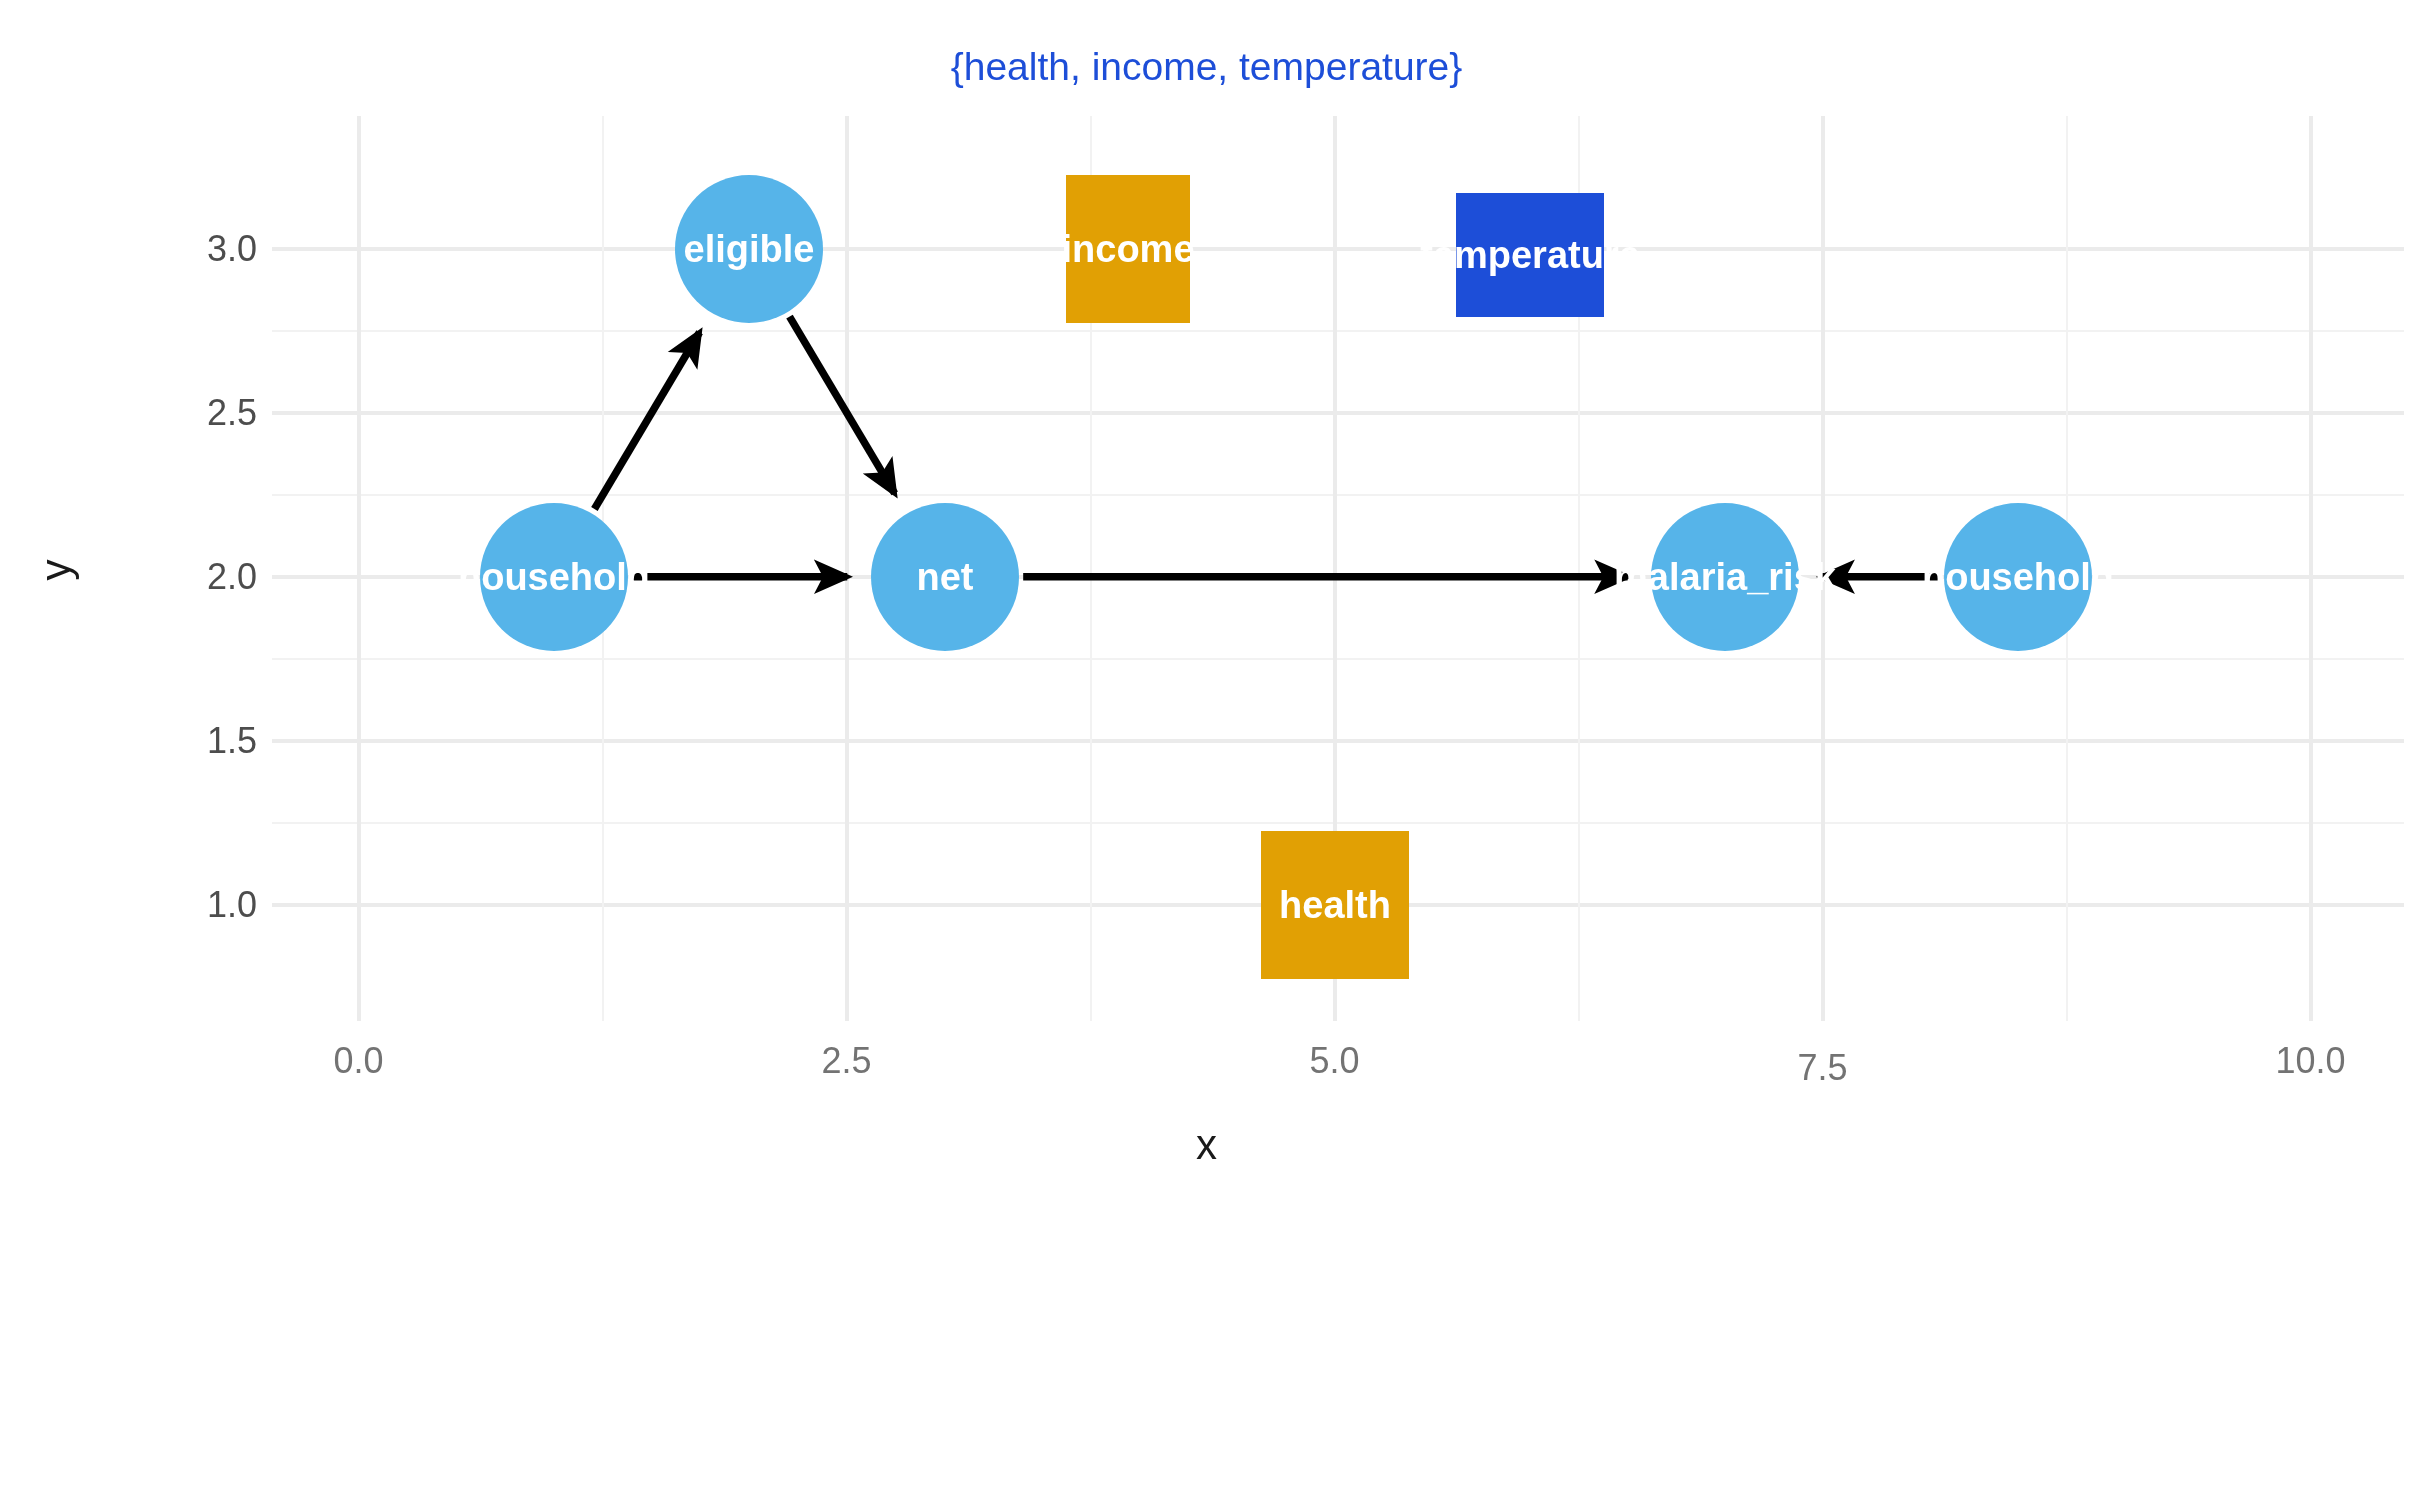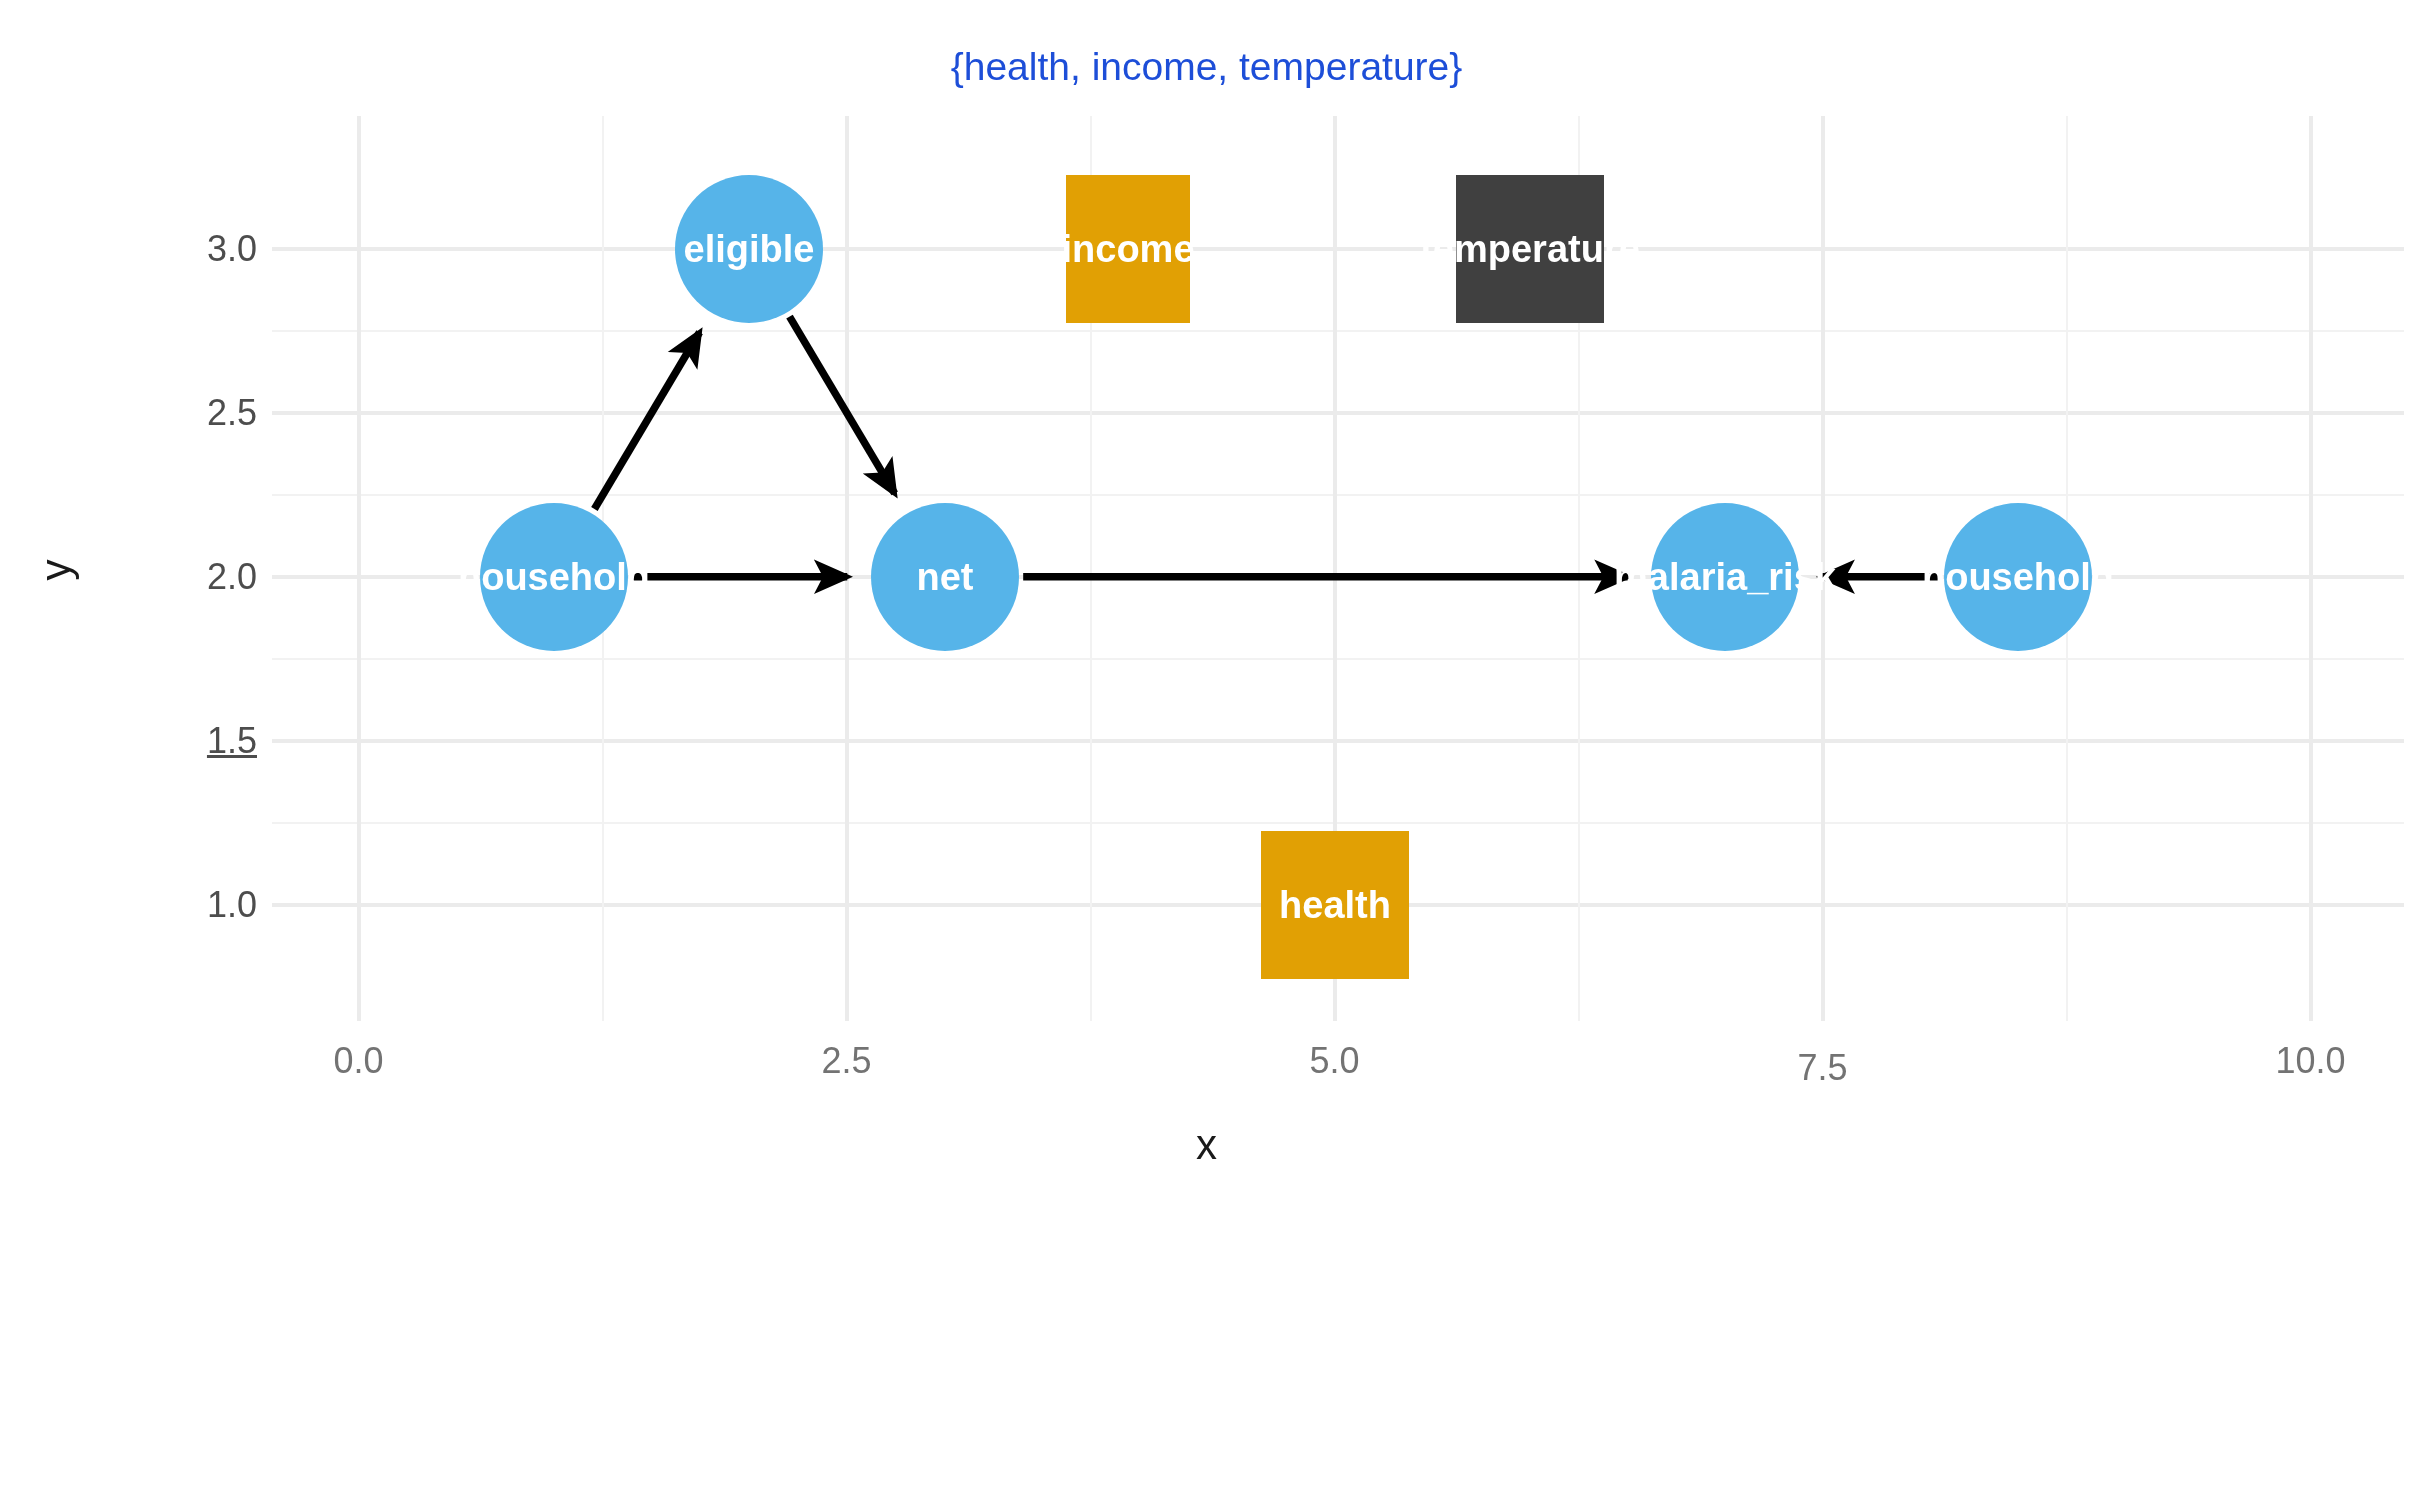--- a/index.html
+++ b/index.html
@@ -78,21 +78,21 @@
       <div class="grid-line grid-v" style="left: 1549px;"></div>
       <div class="grid-line grid-v" style="left: 2037px;"></div>
       <div class="grid-line grid-v grid-minor" style="left: 330px; width: 2px;"></div>
       <div class="grid-line grid-v grid-minor" style="left: 818px; width: 2px;"></div>
       <div class="grid-line grid-v grid-minor" style="left: 1306px; width: 2px;"></div>
       <div class="grid-line grid-v grid-minor" style="left: 1794px; width: 2px;"></div>
     </div>
 
   <div id="ticks">
       <div class="ytick" style="top: 887px; left: 96px; right: auto; width: 161px;">1.0</div>
-      <div class="ytick" style="top: 723px; left: 96px; right: auto; width: 161px; text-decoration: underline;">1.5</div>
+      <div class="ytick" style="top: 723px; left: 96px; right: auto; width: 161px;">1.5</div>
       <div class="ytick" style="top: 559px; left: 96px; right: auto; width: 161px;">2.0</div>
       <div class="ytick" style="top: 395px; left: 96px; right: auto; width: 161px;">2.5</div>
       <div class="ytick" style="top: 231px; left: 96px; right: auto; width: 161px;">3.0</div>
       <div class="xtick" style="left: 258px;">0.0</div>
       <div class="xtick" style="left: 746px;">2.5</div>
       <div class="xtick" style="left: 1234px;">5.0</div>
       <div class="xtick" style="left: 1722px; margin-top: 7px;">7.5</div>
       <div class="xtick" style="left: 2210px;">10.0</div>
     </div>
 
@@ -123,21 +123,21 @@
       </div>
       <div class="node node-circle" style="width: 148px; height: 148px; left: 871px; top: 503px; background: rgb(86, 180, 233);">
         <span class="node-label">net</span>
       </div>
       <div class="node" style="width: 124px; height: 148px; left: 1066px; top: 175px; background: rgb(225, 160, 4);">
         <span class="node-label">income</span>
       </div>
       <div class="node" style="width: 148px; height: 148px; left: 1261px; top: 831px; background: rgb(225, 160, 4);">
         <span class="node-label">health</span>
       </div>
-      <div class="node" style="width: 148px; height: 148px; left: 1456px; top: 175px; background: #404040;">
+      <div class="node" style="width: 148px; height: 124px; left: 1456px; top: 193px; background: #1d4ed8;">
         <span class="node-label">temperature</span>
       </div>
       <div class="node node-circle" style="width: 148px; height: 148px; left: 1651px; top: 503px; background: rgb(86, 180, 233);">
         <span class="node-label">malaria_risk</span>
       </div>
       <div class="node node-circle" style="width: 148px; height: 148px; left: 1944px; top: 503px; background: rgb(86, 180, 233);">
         <span class="node-label">household</span>
       </div>
     </div>
 

